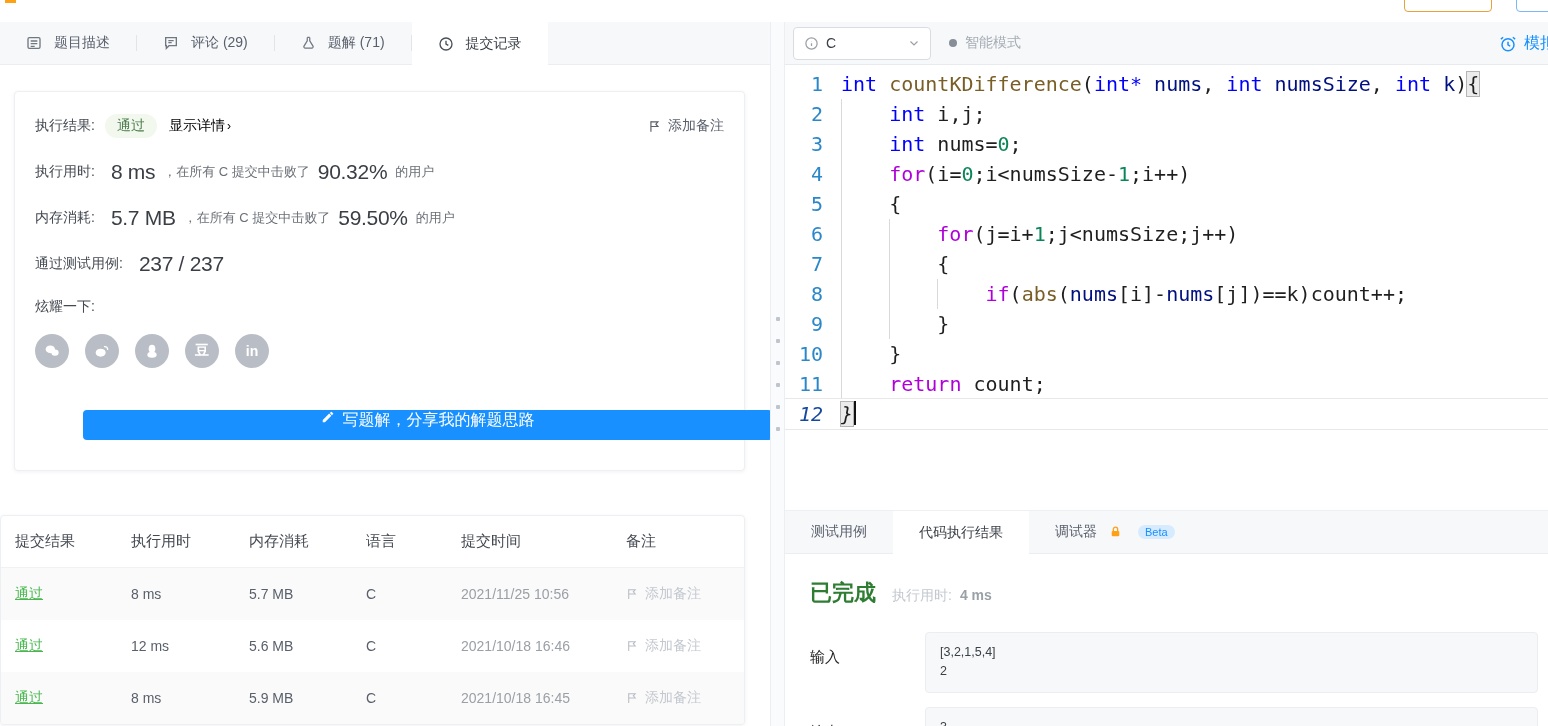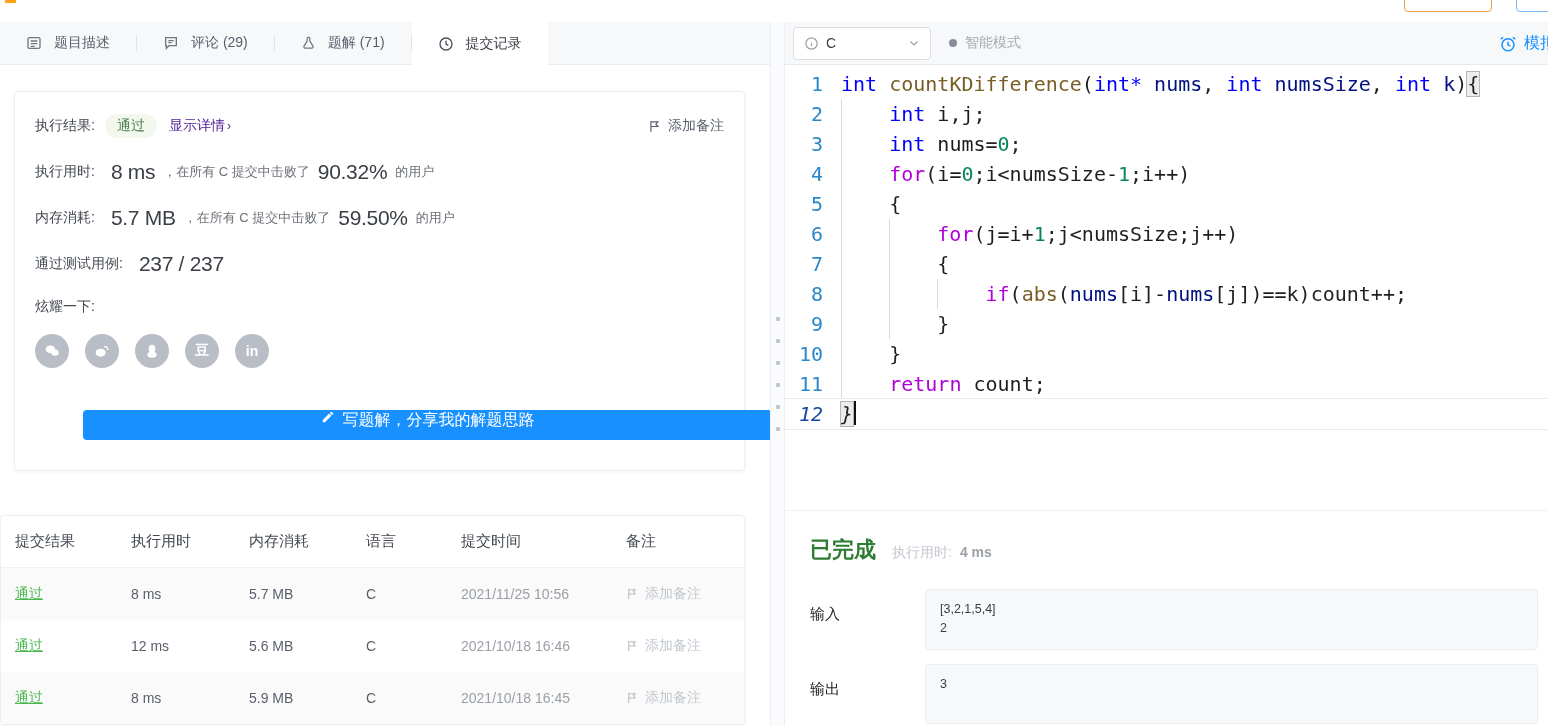--- a/index.html
+++ b/index.html
@@ -34,21 +34,21 @@
   .tab .icon svg { display:block; }
   .badge-beta { background:#d7ebff; color:#1890ff; font-size:11px; padding:1px 7px; border-radius:9px; margin-left:4px; }
 
   
   .left-content { flex:1; overflow:hidden; background:#fff; }
   .card { background:#fff; border:1px solid #edeff2; border-radius:4px; box-shadow:0 1px 4px rgba(0,0,0,.06); }
   .result-card { margin:26px 25px 0 14px; width:731px; padding:22px 20px 30px 20px; }
   .rrow { display:flex; align-items:center; margin-bottom:22px; }
   .rlabel { font-size:14px; color:#454a52; margin-right:10px; }
   .pass-badge { background:#f2f8ee; color:#4d7d4d; font-size:14px; padding:3px 12px; border-radius:13px; margin-right:12px; }
-  .detail-link { font-size:14px; color:#4c1d95; cursor:pointer; }
+  .detail-link { font-size:14px; color:#000000; cursor:pointer; }
   .detail-link .chev { font-size:12px; margin-left:2px; }
   .addnote-top { margin-left:auto; display:flex; align-items:center; gap:6px; font-size:14px; color:#595f6b; cursor:pointer; }
   .bigval { font-size:21px; font-weight:500; color:#3a3f46; margin:0 8px 0 6px; letter-spacing:-0.3px; }
   .smalltxt { font-size:13px; color:#6b7077; }
   .bigpct { font-size:21px; font-weight:500; color:#3a3f46; margin:0 8px; letter-spacing:-0.3px; }
   .bragrow { margin:6px 0 18px 0; font-size:14px; color:#454a52; }
   .socialrow { display:flex; gap:16px; margin-bottom:42px; }
   .soc { width:34px; height:34px; border-radius:50%; background:#b9bec6; color:#fff; display:flex;
     align-items:center; justify-content:center; cursor:pointer; font-weight:bold; }
   .soc svg { display:block; }
@@ -386,20 +386,38 @@
             <span class="ln">11</span>
             <span class="lc"><span class="guide" style="left: 0ch;"></span>    <span class="t-c">return</span><span class="t-p"> count;</span></span>
           </div>
           <div class="cl activeline">
             <span class="ln">12</span>
             <span class="lc"><span class="t-m">}</span><span class="cursorbar"></span></span>
           </div>
         </div>
 
       <div class="console">
+        <div class="tabbar" id="console-tabs">
+            <div class="tab">
+              <span>测试用例</span>
+            </div>
+            <div class="tab active">
+              <span>代码执行结果</span>
+            </div>
+            <div class="tab">
+              <span>调试器</span>
+              <span class="icon">
+                <svg width="13" height="14" viewBox="0 0 24 24">
+                  <rect x="5" y="10" width="14" height="10" rx="2" fill="#ffa116"></rect>
+                  <path d="M8 10V7a4 4 0 0 1 8 0v3" fill="none" stroke="#ffa116" stroke-width="2.4"></path>
+                </svg>
+              </span>
+              <span class="badge-beta">Beta</span>
+            </div>
+          </div>
         <div class="console-body">
           <div class="statusrow">
             <span class="status-done">已完成</span>
             <span class="rt-label">执行用时:</span>
             <span class="rt-val">4 ms</span>
           </div>
           <div class="iorow">
             <div class="iolabel">输入</div>
             <div class="iobox">[3,2,1,5,4]
 2</div>

